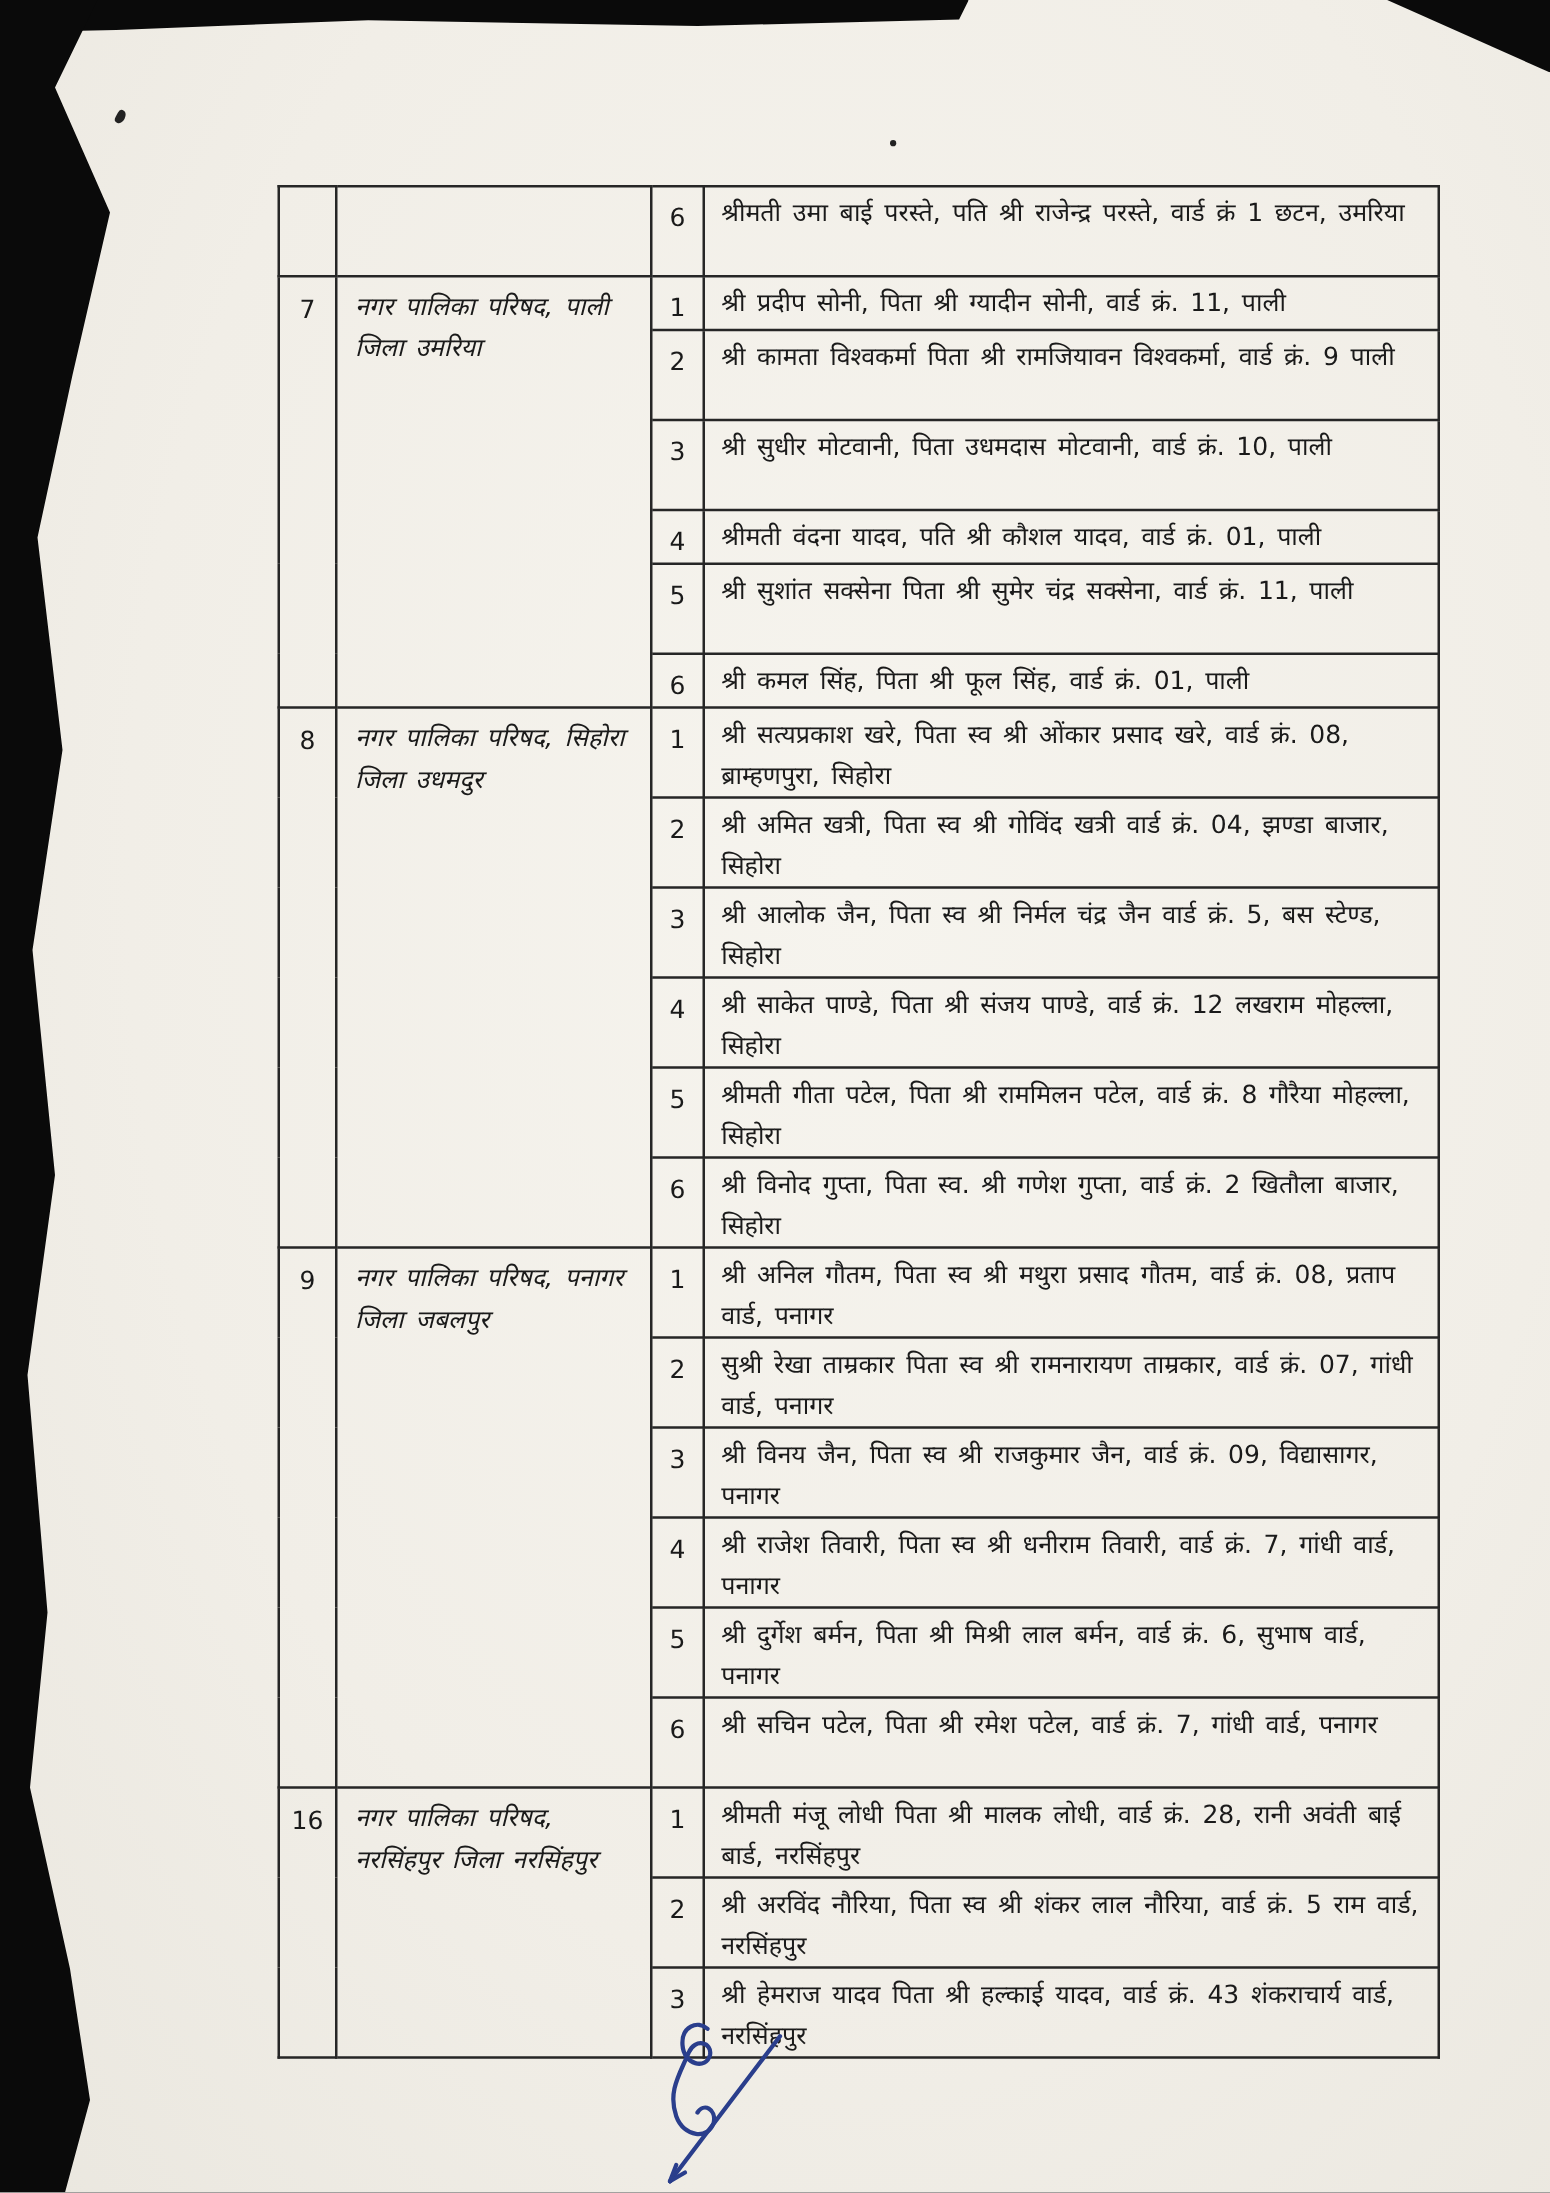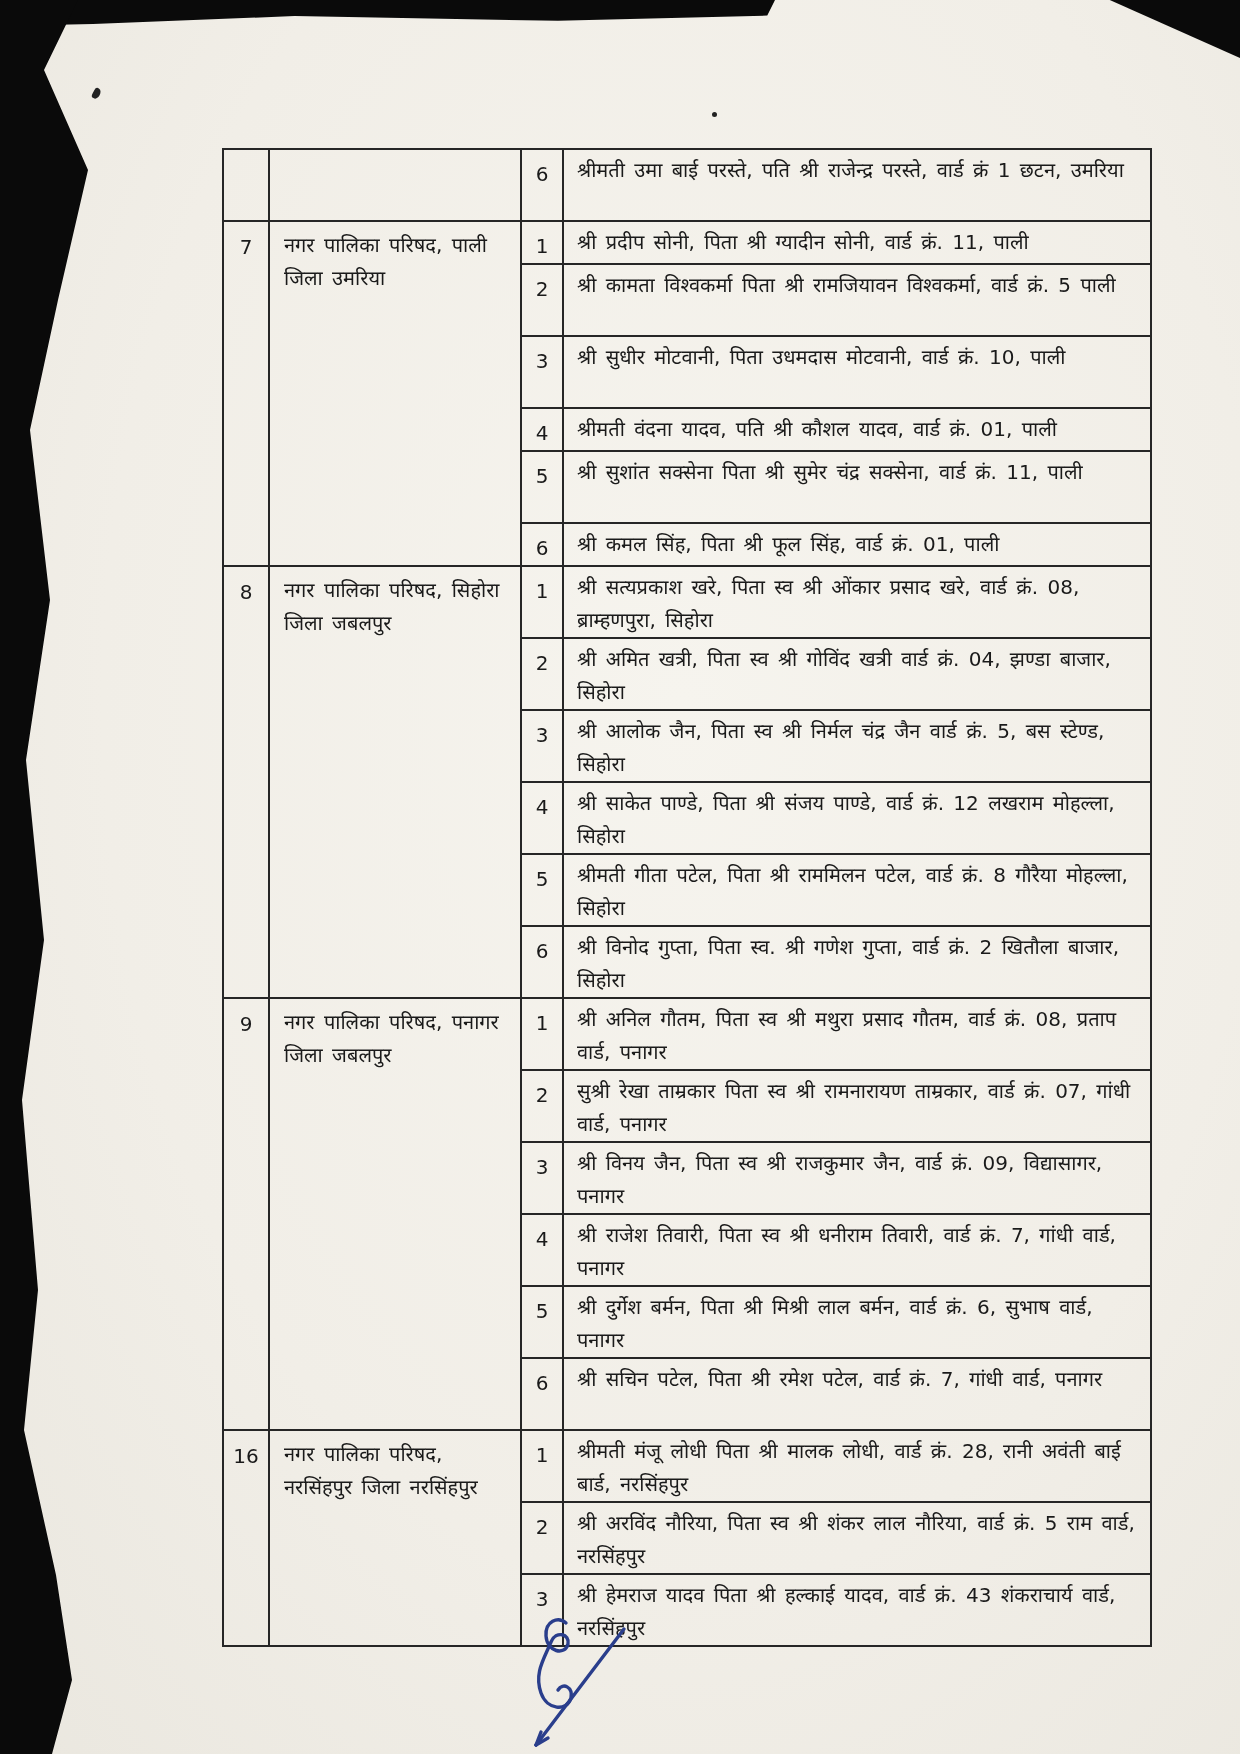--- a/index.html
+++ b/index.html
@@ -45,21 +45,21 @@
   table.members td {
     border: 2px solid #262626;
     vertical-align: top;
     font-size: 20px;
     line-height: 33px;
     word-spacing: 3px;
   }
   tr.h40 td { height: 40px; }
   tr.h72 td { height: 72px; }
   td.c-sno  { text-align: center; font-size: 17px; padding-top: 9px; line-height: 20px; }
-  td.c-muni { padding: 7px 20px 0 14px; line-height: 37px; }
+  td.c-muni { padding: 7px 20px 0 14px; line-height: 37px; font-style: italic; }
   td.c-no   { text-align: center; font-size: 16px; padding-top: 8px; line-height: 20px; }
   td.c-text { padding: 4px 10px 0 13px; }
 
   
   .signature { position: absolute; left: 524px; top: 1615px; }
 </style>
 </head>
 <body>
 
 <div class="page">
@@ -87,42 +87,42 @@
       </tr>
 
       <tr class="h40">
         <td class="c-sno" rowspan="6">7</td>
         <td class="c-muni" rowspan="6">नगर पालिका परिषद, पाली जिला उमरिया</td>
         <td class="c-no">1</td>
         <td class="c-text">श्री प्रदीप सोनी, पिता श्री ग्यादीन सोनी, वार्ड क्रं. 11, पाली</td>
       </tr>
       <tr class="h72">
         <td class="c-no">2</td>
-        <td class="c-text">श्री कामता विश्वकर्मा पिता श्री रामजियावन विश्वकर्मा, वार्ड क्रं. 5 पाली</td>
+        <td class="c-text">श्री कामता विश्वकर्मा पिता श्री रामजियावन विश्वकर्मा, वार्ड क्रं. 9 पाली</td>
       </tr>
       <tr class="h72">
         <td class="c-no">3</td>
         <td class="c-text">श्री सुधीर मोटवानी, पिता उधमदास मोटवानी, वार्ड क्रं. 10, पाली</td>
       </tr>
       <tr class="h40">
         <td class="c-no">4</td>
         <td class="c-text">श्रीमती वंदना यादव, पति श्री कौशल यादव, वार्ड क्रं. 01, पाली</td>
       </tr>
       <tr class="h72">
         <td class="c-no">5</td>
         <td class="c-text">श्री सुशांत सक्सेना पिता श्री सुमेर चंद्र सक्सेना, वार्ड क्रं. 11, पाली</td>
       </tr>
       <tr class="h40">
         <td class="c-no">6</td>
         <td class="c-text">श्री कमल सिंह, पिता श्री फूल सिंह, वार्ड क्रं. 01, पाली</td>
       </tr>
 
       <tr class="h72">
         <td class="c-sno" rowspan="6">8</td>
-        <td class="c-muni" rowspan="6">नगर पालिका परिषद, सिहोरा जिला जबलपुर</td>
+        <td class="c-muni" rowspan="6">नगर पालिका परिषद, सिहोरा जिला उधमदुर</td>
         <td class="c-no">1</td>
         <td class="c-text">श्री सत्यप्रकाश खरे, पिता स्व श्री ओंकार प्रसाद खरे, वार्ड क्रं. 08, ब्राम्हणपुरा, सिहोरा</td>
       </tr>
       <tr class="h72">
         <td class="c-no">2</td>
         <td class="c-text">श्री अमित खत्री, पिता स्व श्री गोविंद खत्री वार्ड क्रं. 04, झण्डा बाजार, सिहोरा</td>
       </tr>
       <tr class="h72">
         <td class="c-no">3</td>
         <td class="c-text">श्री आलोक जैन, पिता स्व श्री निर्मल चंद्र जैन वार्ड क्रं. 5, बस स्टेण्ड, सिहोरा</td>

